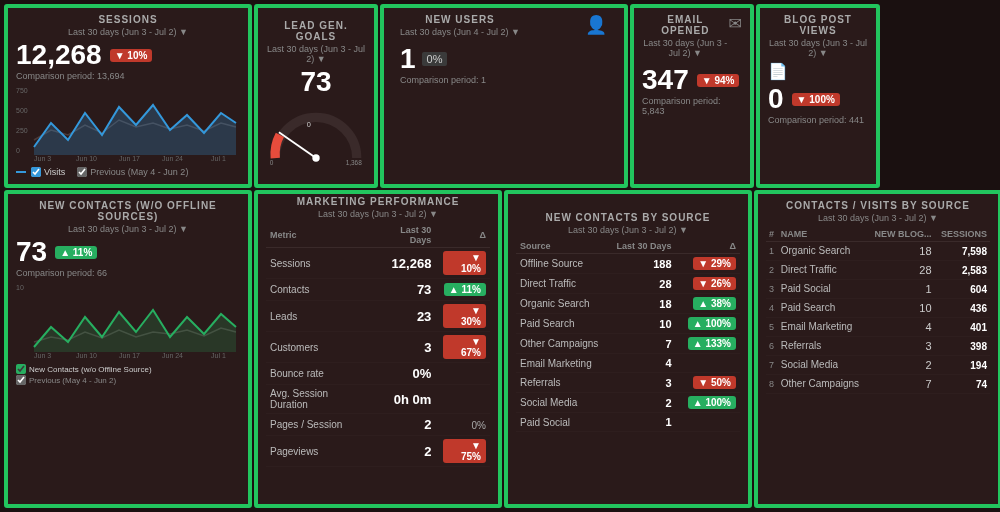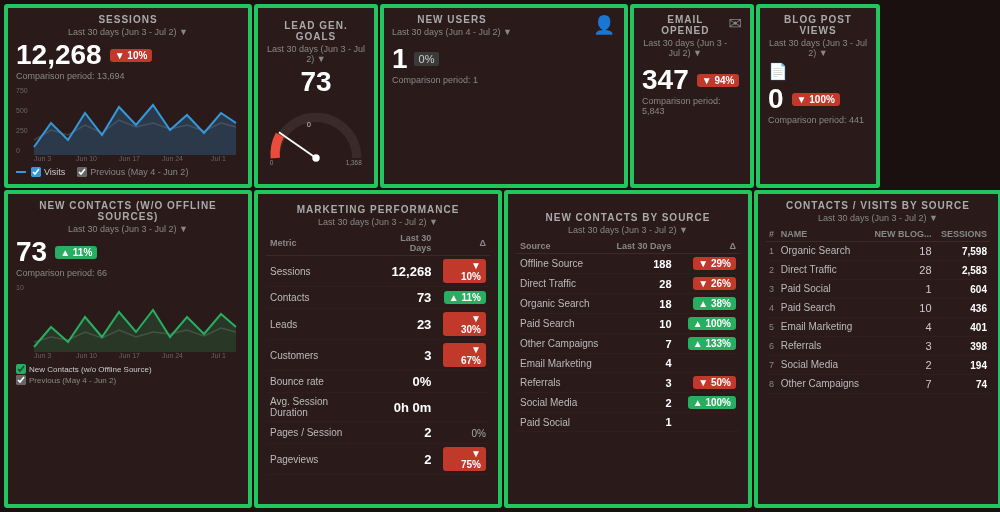--- a/index.html
+++ b/index.html
@@ -258,21 +258,21 @@
           <line x1="54" y1="60" x2="14" y2="32" stroke="#fff" stroke-width="2"></line>
           <circle cx="54" cy="60" r="4" fill="#fff"></circle>
 
           <text x="4" y="68" font-size="7" fill="#888">0</text>
           <text x="86" y="68" font-size="7" fill="#888">1,368</text>
           <text x="44" y="26" font-size="8" fill="#ccc">0</text>
         </svg>
       </div>
     </div>
 
-    <div class="panel" style="padding:6px 8px; grid-column:3;">
+    <div class="panel" style="padding:6px 16px; grid-column:3;">
       <div style="display:flex; justify-content:space-between; align-items:flex-start;">
         <div>
           <div class="panel-title">NEW USERS</div>
           <div class="panel-subtitle">
             <span>Last 30 days (Jun 4 - Jul 2)</span> <span class="dropdown-arrow">▼</span>
           </div>
         </div>
         <span style="font-size:18px; color:#888;">👤</span>
       </div>
       <div style="display:flex; align-items:center; gap:6px; margin-top:4px;">
@@ -353,21 +353,21 @@
         </div>
       </div>
       <div class="legend" style="margin-top:1px;">
         <div class="legend-item">
           <input type="checkbox" checked="" style="width: 10px; height: 10px; accent-color: rgb(102, 102, 102);">
           <span style="font-size:8px; color:#888;">Previous (May 4 - Jun 2)</span>
         </div>
       </div>
     </div>
 
-    <div class="panel" style="padding:10px 8px; overflow:hidden;">
+    <div class="panel" style="padding:2px 8px; overflow:hidden;">
       <div class="panel-title">MARKETING PERFORMANCE</div>
       <div class="panel-subtitle">
         <span>Last 30 days (Jun 3 - Jul 2)</span> <span class="dropdown-arrow">▼</span>
       </div>
       <table class="perf-table">
         <thead>
           <tr>
             <th>Metric</th>
             <th class="right">Last 30 Days</th>
             <th class="right">Δ</th>

